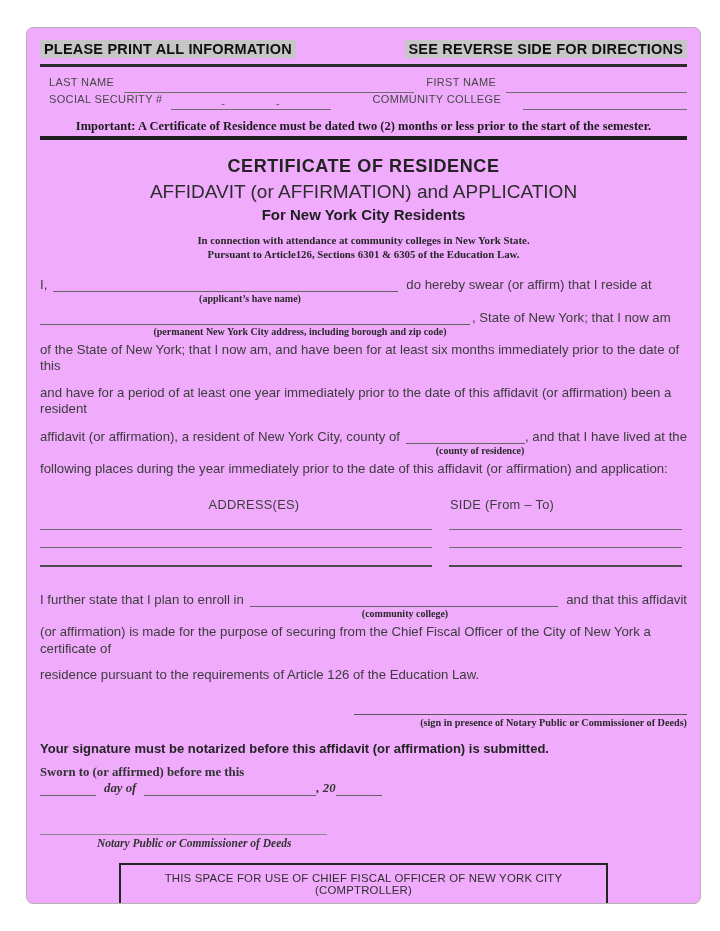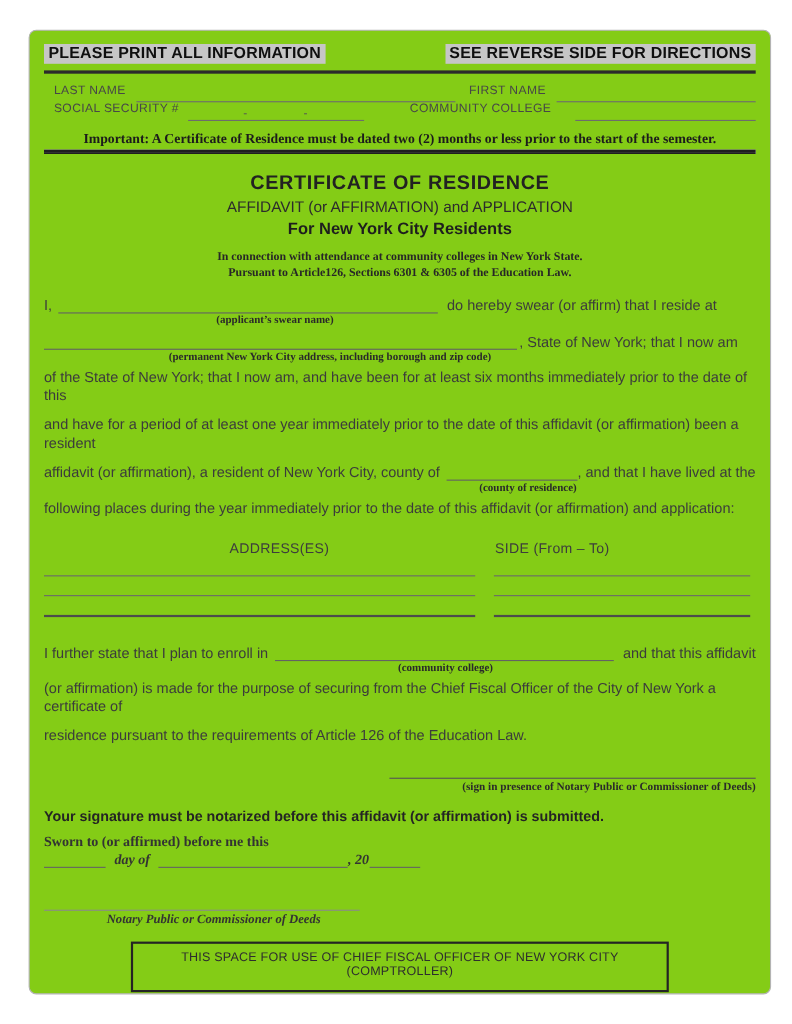--- a/index.html
+++ b/index.html
@@ -4,21 +4,21 @@
 <style>
   html,body{margin:0;padding:0;}
   body{
     width:720px;height:931px;position:relative;background:#ffffff;
     font-family:"Liberation Sans",sans-serif;color:#2f2f2f;
     -webkit-font-smoothing:antialiased;
   }
   .page{
     position:absolute;left:26px;top:27px;width:675px;height:877px;
     box-sizing:border-box;border:1px solid #b3b3b3;border-radius:7px;
-    background:#84cc16;padding:10px 13px 6px 13px;overflow:hidden;
+    background:#f0abfc;padding:10px 13px 6px 13px;overflow:hidden;
   }
   
   .banners{display:flex;justify-content:space-between;align-items:flex-start;margin-top:2px;}
   .banner{
     background:#c6c6c6;color:#0f0f0f;font-weight:bold;font-size:14.5px;
     padding:1px 4px;letter-spacing:.2px;white-space:nowrap;
   }
   .rule-heavy{height:3px;background:#2b2b2b;margin-top:6px;}
   .rule-heavy2{height:4px;border-top:3px solid #1f1f1f;border-bottom:1px solid #1f1f1f;box-sizing:border-box;margin-top:2px;background:#fff;}
   .fieldrow{display:flex;align-items:flex-start;font-size:11px;color:#474747;letter-spacing:.35px;}
@@ -26,21 +26,21 @@
   .fline{border-bottom:1px solid #6d6d6d;height:16px;position:relative;}
   .ssn-line{display:flex;justify-content:space-evenly;align-items:flex-end;font-size:11px;color:#555;}
   .important{
     font-family:"Liberation Serif",serif;font-size:12.5px;color:#1c1c1c;
     text-align:center;margin-top:9px;font-weight:bold;
   }
   .important .imp-rest{font-weight:bold;}
   
   .titleblock{text-align:center;margin-top:15px;line-height:1.28;}
   .t1{font-size:18px;font-weight:bold;letter-spacing:.6px;color:#222;}
-  .t2{font-size:14px;color:#2c2c2c;margin-top:2px;}
+  .t2{font-size:19px;color:#2c2c2c;margin-top:2px;}
   .t3{font-size:15px;font-weight:bold;color:#1e1e1e;margin-top:1px;}
   .tsub{font-family:"Liberation Serif",serif;font-size:10.8px;color:#272727;margin-top:8px;line-height:1.35;font-weight:bold;}
   
   .aff{margin-top:14px;font-size:13.2px;color:#3c3c3c;}
   .fl{display:flex;align-items:flex-end;}
   .blank{border-bottom:1px solid #636363;height:15px;}
   .grow{flex:1 1 auto;}
   .fl .txt{white-space:nowrap;padding:0 0 0 0;}
   .fl .pad-l{margin-left:6px;}
   .cap{
@@ -117,21 +117,21 @@
     </div>
   </div>
 
   <div class="aff">
 
     <div class="fl">
       <span class="txt">I,</span>
       <span class="blank grow pad-l" style="max-width:345px;margin-right:8px;"></span>
       <span class="txt">do hereby swear (or affirm) that I reside at</span>
     </div>
-    <div class="cap center" style="width:380px;margin-left:20px;">(applicant’s swear name)</div>
+    <div class="cap center" style="width:380px;margin-left:20px;">(applicant’s have name)</div>
 
     <div class="fl">
       <span class="blank grow" style="margin-right:2px;max-width:430px;"></span>
       <span class="txt">, State of New York; that I now am</span>
     </div>
     <div class="cap center" style="width:520px;">(permanent New York City address, including borough and zip code)</div>
 
     <div class="pline">of the State of New York; that I now am, and have been for at least six months immediately prior to the date of this</div>
     <div class="pline">and have for a period of at least one year immediately prior to the date of this affidavit (or affirmation) been a resident</div>
 

